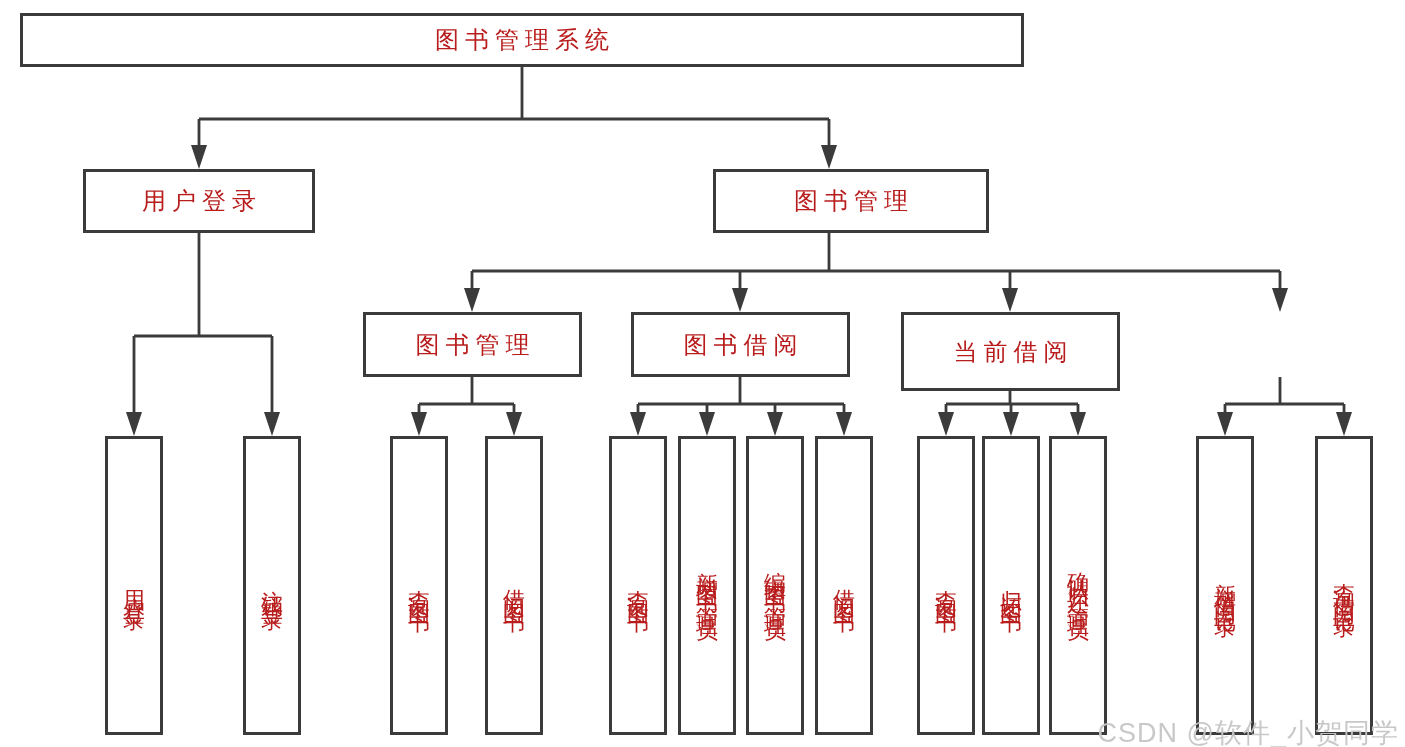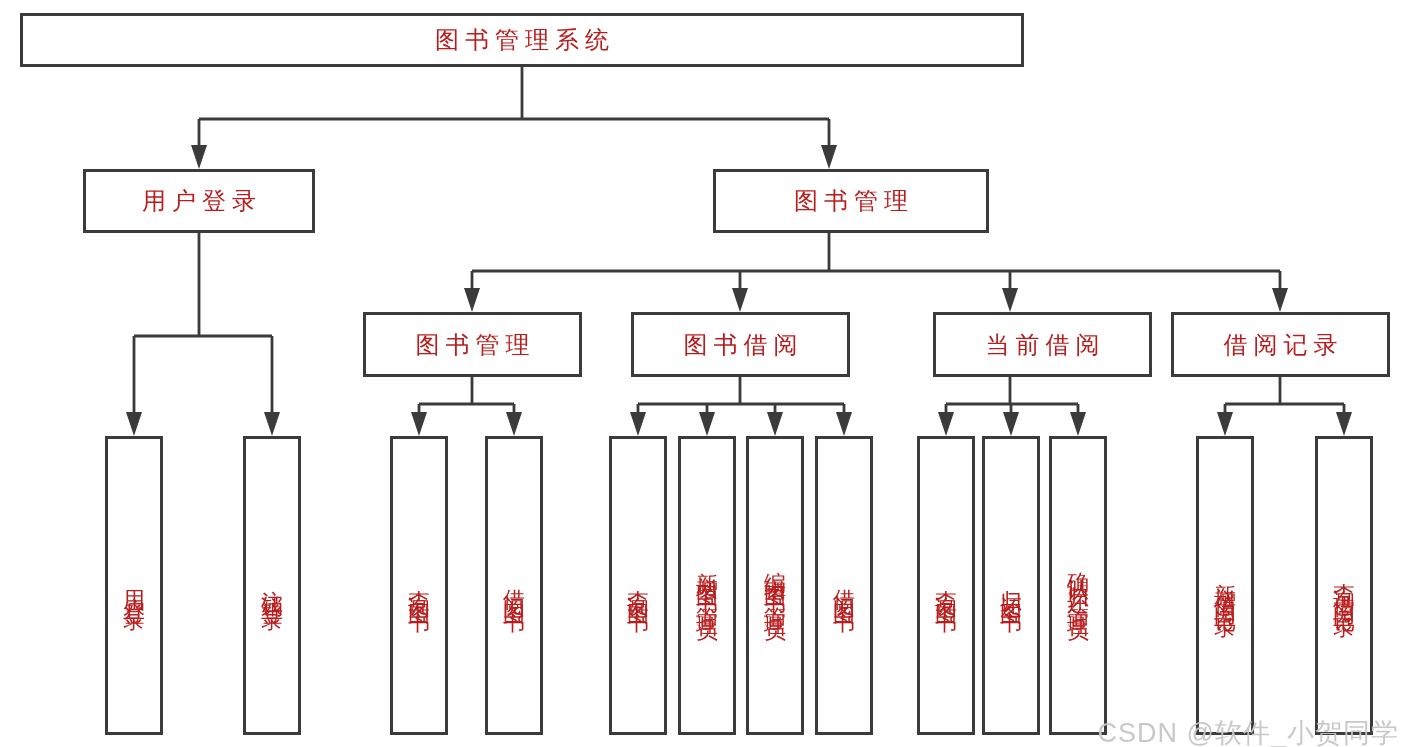--- a/index.html
+++ b/index.html
@@ -85,25 +85,22 @@
   <div class="node" style="left:713px; top:169px; width:276px; height:64px;">
     <span class="h-label">图书管理</span>
   </div>
 
   <div class="node" style="left:363px; top:312px; width:219px; height:65px;">
     <span class="h-label">图书管理</span>
   </div>
   <div class="node" style="left:631px; top:312px; width:219px; height:65px;">
     <span class="h-label">图书借阅</span>
   </div>
-  <div class="node" style="left:901px; top:312px; width:219px; height:65px;margin-left:32px;">
+  <div class="node" style="left:901px; top:312px; width:219px; height:79px;">
     <span class="h-label">当前借阅</span>
-  </div>
-  <div class="node" style="left:1171px; top:312px; width:219px; height:65px;">
-    <span class="h-label">借阅记录</span>
   </div>
 
   <div class="node leaf" style="left:105px; top:436px; width:58px; height:299px;">
     <span class="v-label">用户登录</span>
   </div>
   <div class="node leaf" style="left:243px; top:436px; width:58px; height:299px;">
     <span class="v-label">注销登录</span>
   </div>
 
   <div class="node leaf" style="left:390px; top:436px; width:58px; height:299px;">

